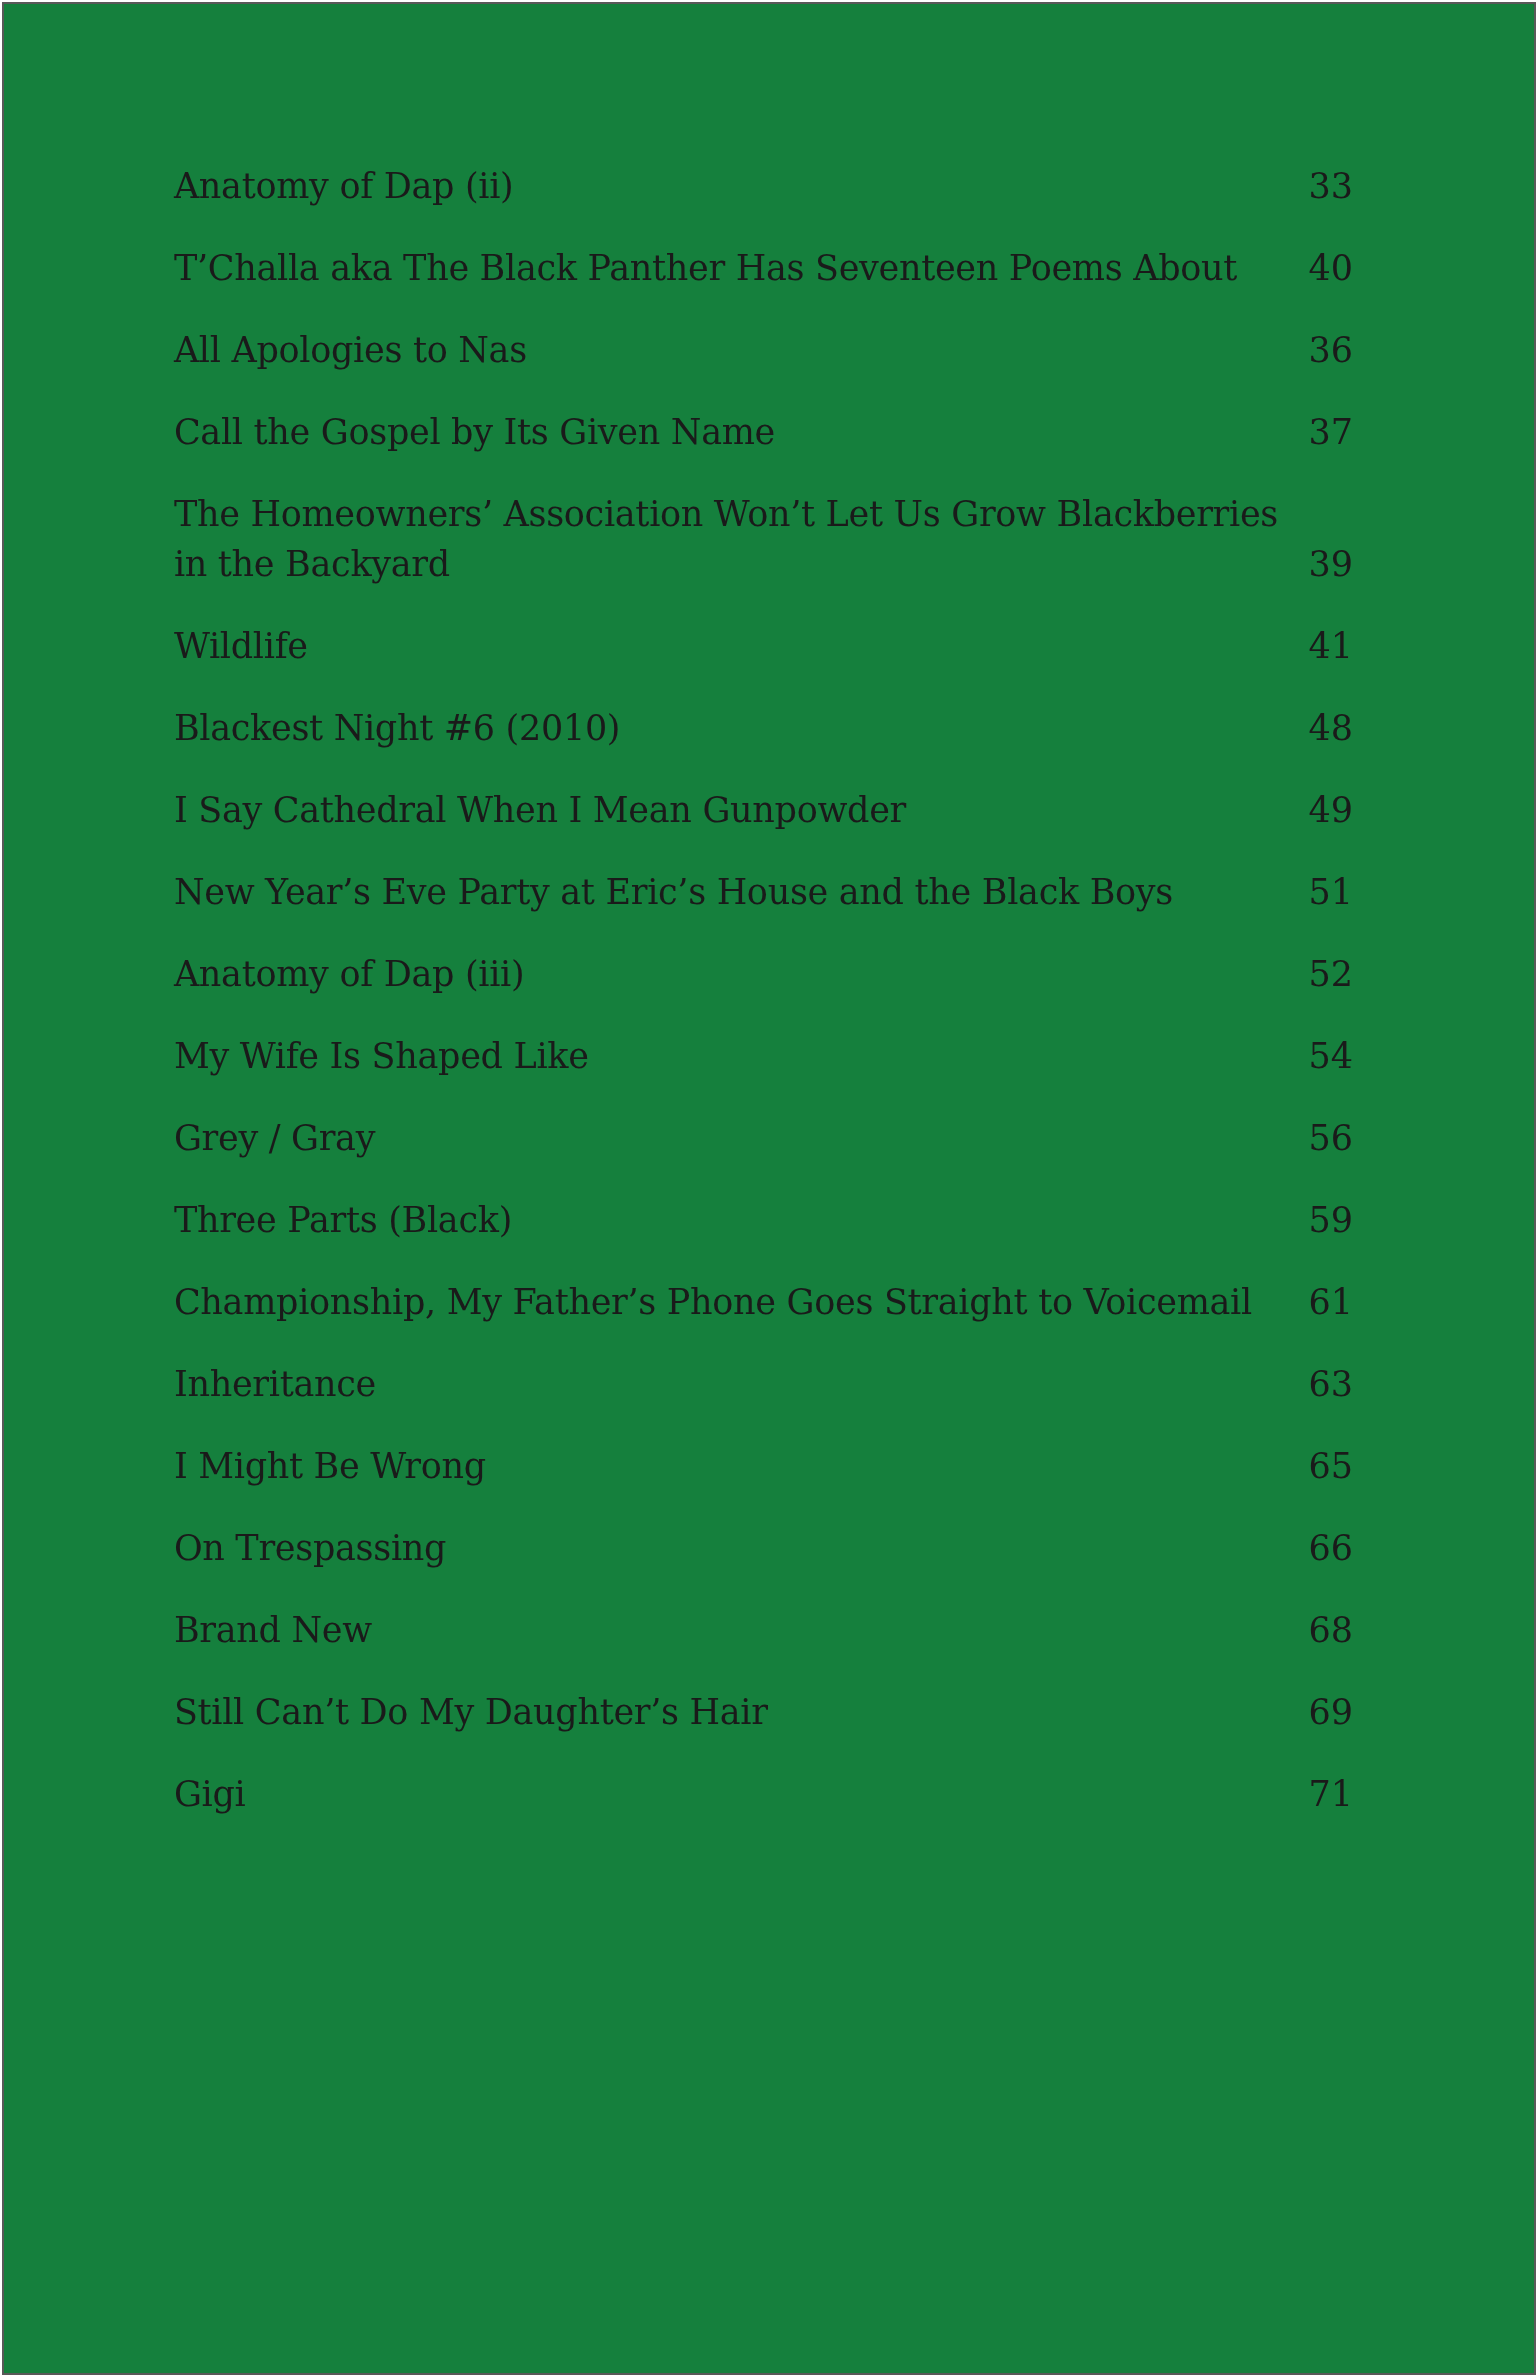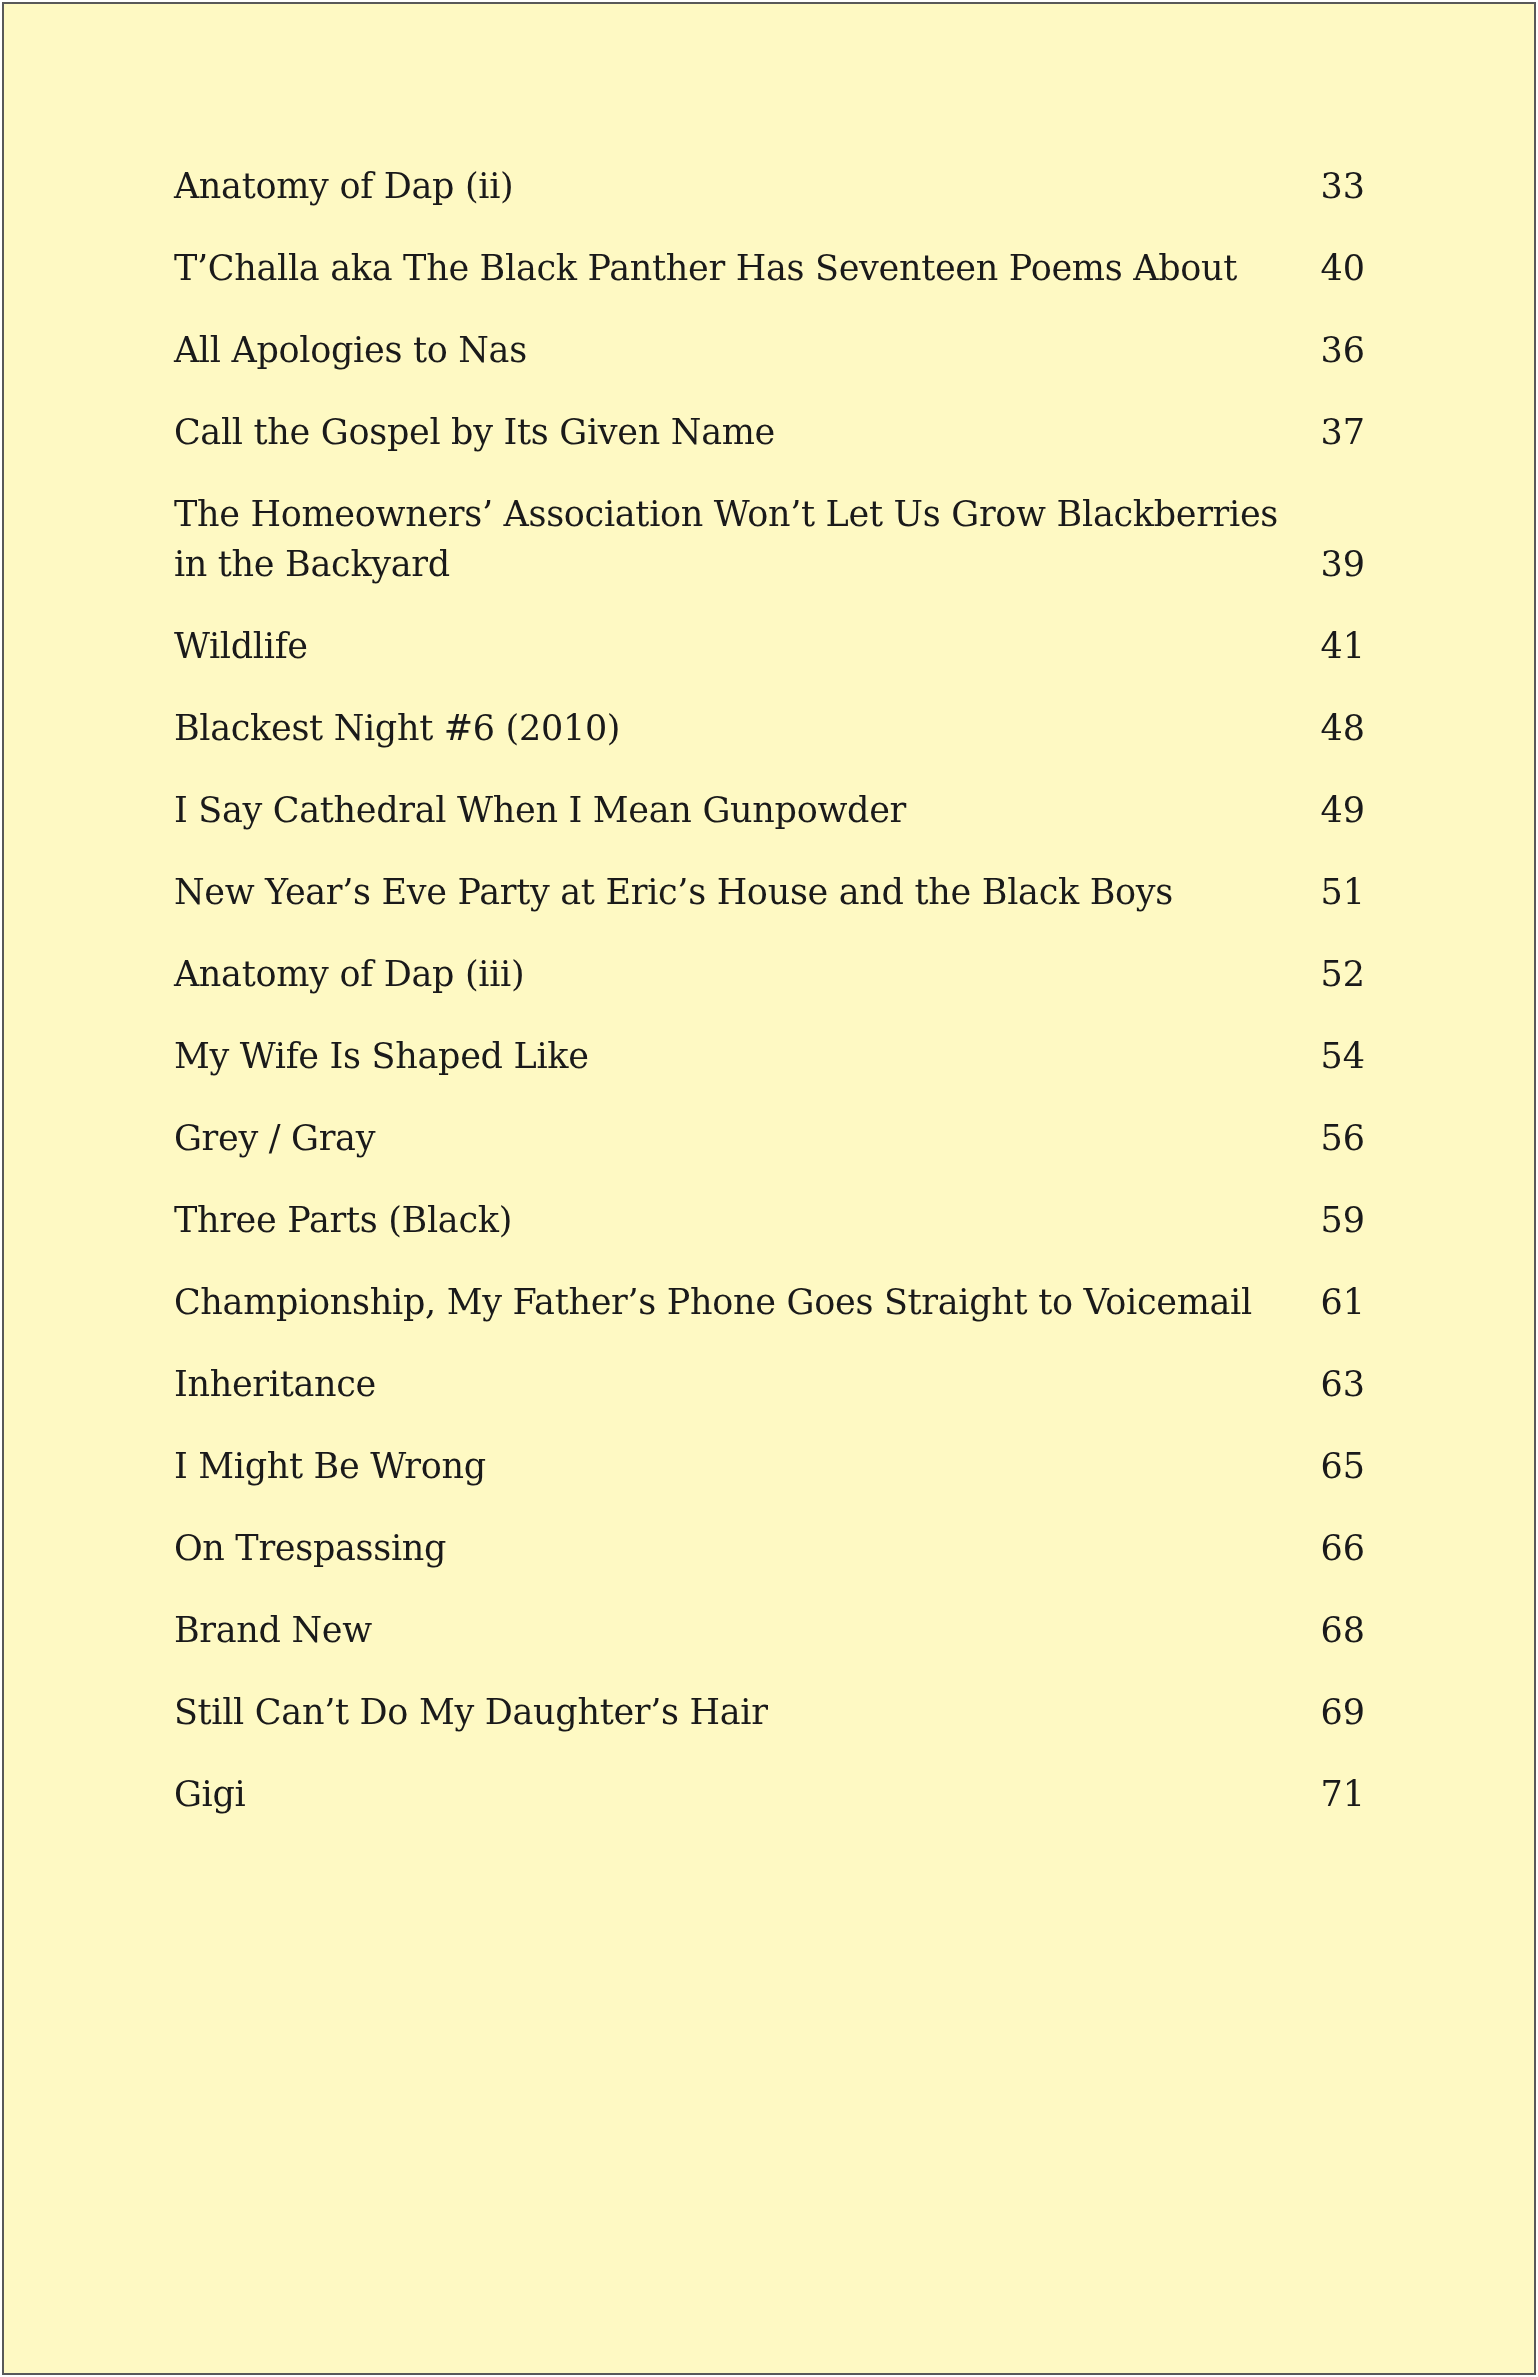--- a/index.html
+++ b/index.html
@@ -28,32 +28,32 @@
     margin-bottom: 32px;
   }
   .title-line {
     font-size: 35px;
     line-height: 50px;
     letter-spacing: -0.3px;
     white-space: nowrap;
   }
   .num {
     position: absolute;
-    right: 0;
+    right: 12px;
     bottom: 0;
     font-size: 35px;
     line-height: 50px;
     font-variant-numeric: oldstyle-nums;
     font-feature-settings: "onum" 1;
   }
 </style>
 </head>
 <body>
 
-<div class="sheet" style="border-color: rgb(89, 89, 89); background: #fef9c3;">
+<div class="sheet" style="border-color: rgb(89, 89, 89); background: #15803d;">
   <main class="toc" id="toc-list" style="color: rgb(26, 26, 26);">
       <div class="row">
         <div>
           <div class="title-line">Anatomy of Dap (ii)</div>
         </div>
         <div class="num">33</div>
       </div>
       <div class="row">
         <div>
           <div class="title-line">T’Challa aka The Black Panther Has Seventeen Poems About</div>

